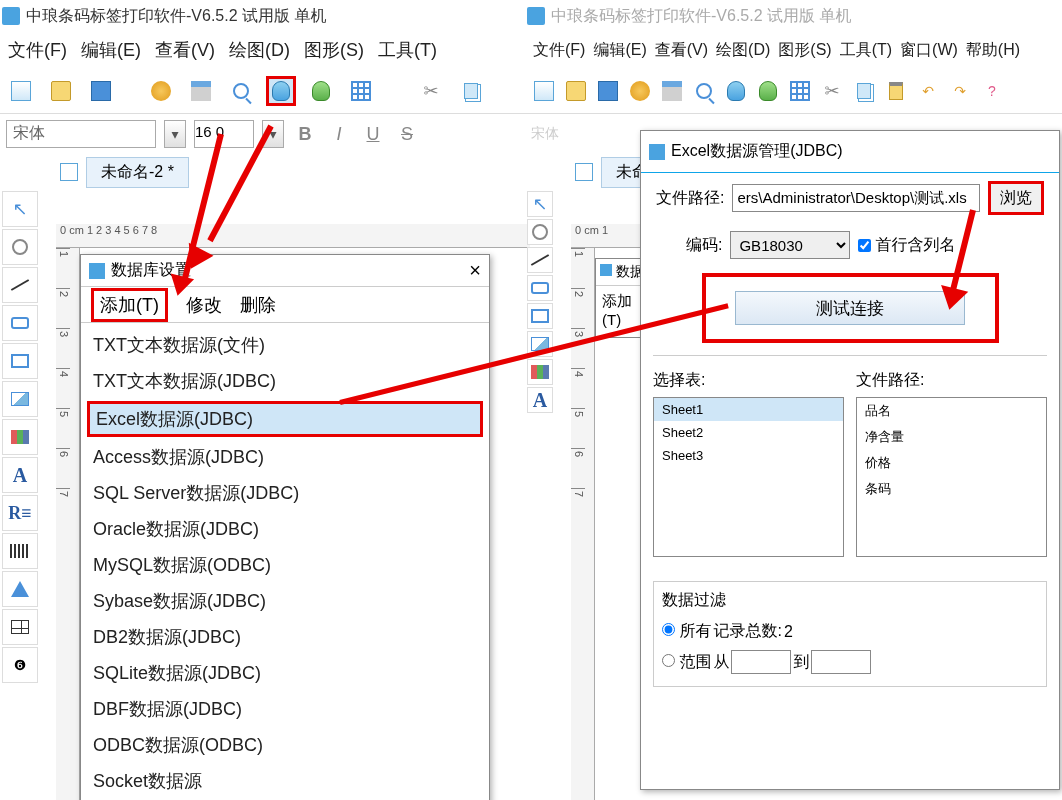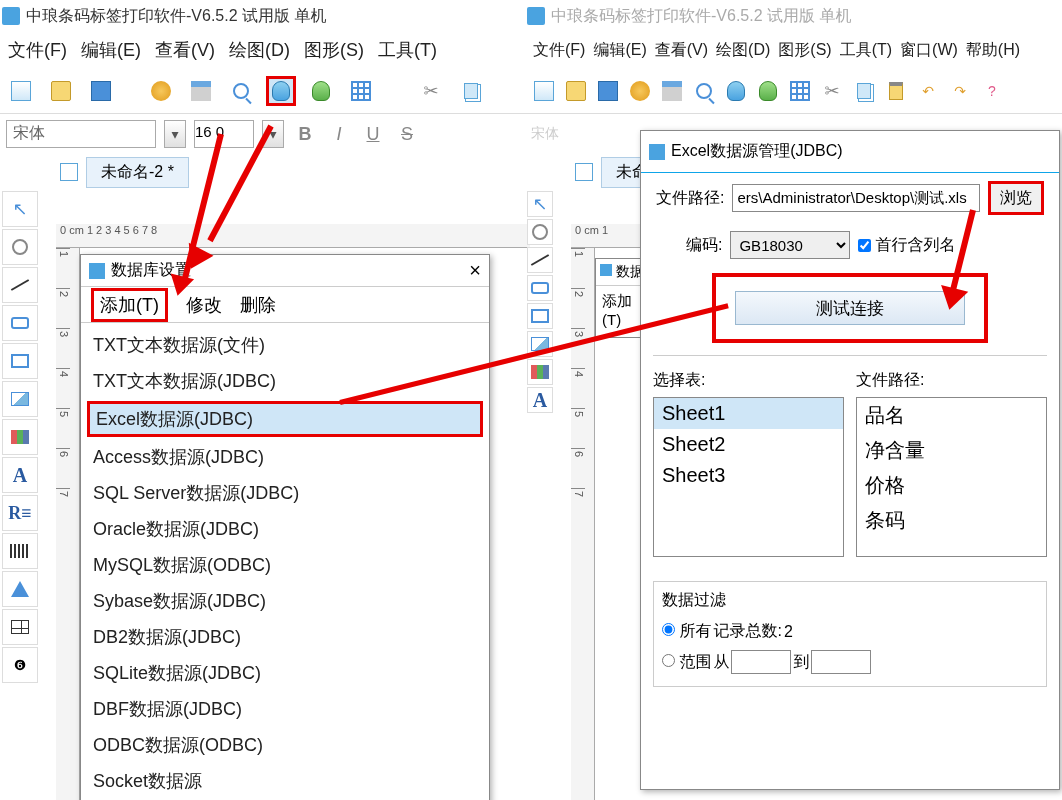--- a/index.html
+++ b/index.html
@@ -80,26 +80,26 @@
 .excel-dialog { position: absolute; left: 640px; top: 130px; width: 420px; height: 660px; background: #fff; border: 1px solid #888; box-shadow: 2px 2px 6px rgba(0,0,0,.3); }
 .excel-dialog .ehdr { height: 42px; display: flex; align-items: center; padding: 0 8px; font-size: 16px; border-bottom: 1px solid #0ea5e9; }
 .excel-dialog .ehdr .eico { width: 16px; height: 16px; background: #4aa3e0; margin-right: 6px; }
 .excel-dialog .row { display: flex; align-items: center; padding: 8px 15px; gap: 8px; font-size: 16px; }
 .excel-dialog input.txt { flex: 1; height: 28px; border: 1px solid #888; padding: 0 4px; font-size: 15px; }
 
 .excel-dialog .browse2 { width: 56px; height: 34px; border: 3px solid #e60000; background: #f0f0f0; font-size: 16px; cursor: pointer; }
 .excel-dialog select { height: 28px; border: 1px solid #888; font-size: 15px; padding: 0 4px; width: 120px; }
 .excel-dialog .chk { display: flex; align-items: center; gap: 4px; }
 .excel-dialog .testbtn { width: 230px; height: 34px; margin: 10px auto; display: block; background: linear-gradient(#f4f8fc,#dce8f4); border: 1px solid #9ab8d0; font-size: 17px; cursor: pointer; }
-.excel-dialog .testwrap { border: 4px solid #e60000; width: 276px; margin: 6px auto 12px; padding: 4px; }
+.excel-dialog .testwrap { border: 4px solid #e60000; width: 297px; margin: 6px auto 12px; padding: 4px; }
 .excel-dialog .hr { border-top: 1px solid #ccc; margin: 8px 12px; }
 .excel-dialog .cols { display: flex; padding: 6px 12px; gap: 12px; }
 .excel-dialog .col { flex: 1; }
 .excel-dialog .col .lbl { font-size: 16px; margin-bottom: 6px; }
-.excel-dialog .listbox { border: 1px solid #888; height: 160px; overflow: auto; font-size: 20px; }
+.excel-dialog .listbox { border: 1px solid #888; height: 160px; overflow: auto; font-size: 13px; }
 .excel-dialog .listbox .li { padding: 4px 8px; }
 .excel-dialog .listbox .li.sel { background: #cfe6f7; }
 .excel-dialog .filter { border: 1px solid #ccc; margin: 18px 12px; padding: 8px; font-size: 16px; }
 .excel-dialog .filter .fr { display: flex; align-items: center; gap: 2px; padding: 4px 0; }
 .spin { width: 60px; height: 24px; border: 1px solid #888; }
 
 
 .arrow { position: absolute; background: #e60000; z-index: 50; }
 .arrow-head { position: absolute; width: 0; height: 0; z-index: 51; }
 .a1 { left: 268px; top: 126px; width: 6px; height: 130px; transform: rotate(28deg); transform-origin: top; }

